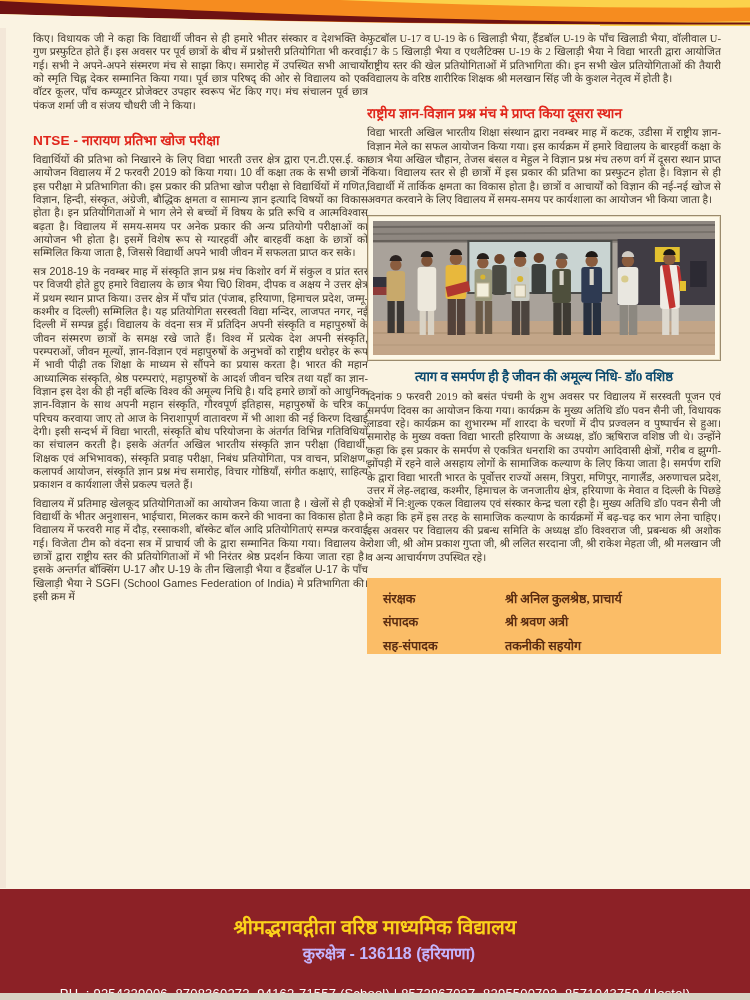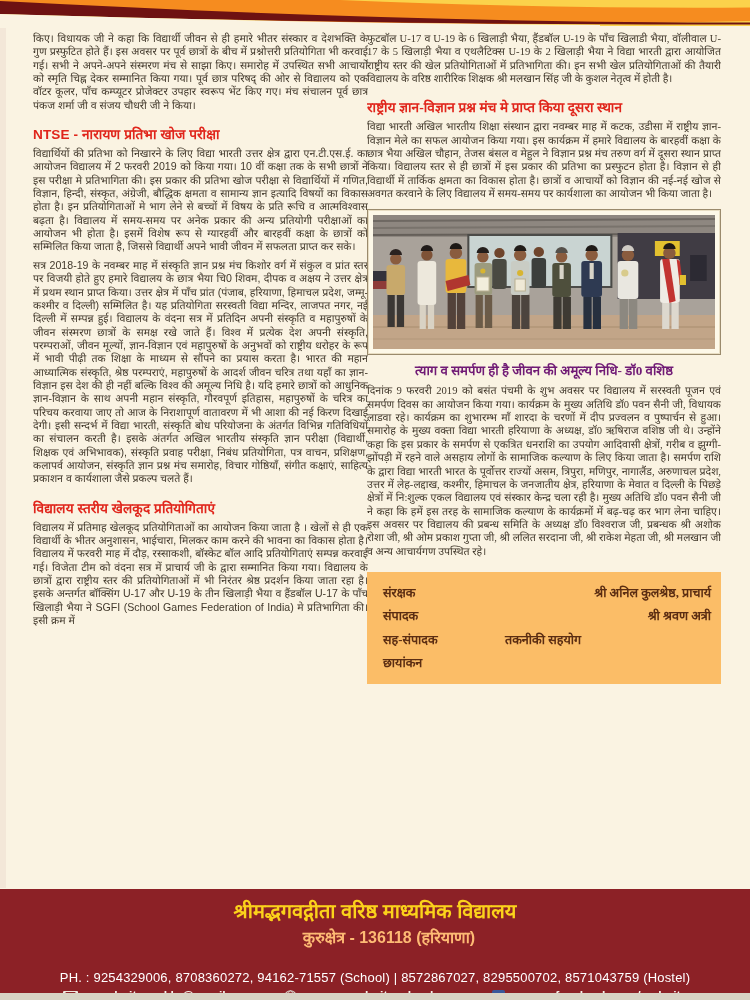--- a/index.html
+++ b/index.html
@@ -15,47 +15,47 @@
   .col { position:absolute; top:32px; }
   .col-left  { left:33px;  width:335px; height:856px; overflow:hidden; }
   .col-right { left:367px; width:354px; height:856px; overflow:hidden;font-family:Liberation Serif, serif; }
 
   .body-text {
     font-size:10.6px; line-height:1.26; color:#41382B;
     text-align:justify; margin-bottom:5px;
   }
   .section-heading {
     color:#E0251B; font-weight:bold; font-size:13.6px;
-    margin:12px 0 4px 0; letter-spacing:.1px;
+    margin:18px 0 4px 0; letter-spacing:.1px;
   }
 
   .photo-frame {
     margin-top:9px; background:#FDF8E8; border:1px solid #9A8A6C;
     padding:5px; box-shadow:0 0 0 1px #E8DDC2 inset;
   }
   .photo-frame svg { display:block; width:100%; height:134px; }
 
   .photo-caption {
-    color:#701a75; font-weight:bold; font-size:13.2px;
+    color:#0c4a6e; font-weight:bold; font-size:13.2px;
     text-align:center; margin:6px 0 5px 0;
   }
 
   .credits-box {
-    margin-top:14px; background:#FBBD67; padding:13px 10px 13px 16px;
+    margin-top:14px; background:#FBBD67; padding:13px 10px 0 16px;
     display:grid; grid-template-columns:122px 1fr; row-gap:7px;
     color:#5B2D12; font-weight:bold; font-size:12.6px; line-height:1.3;
   }
-  .credits-box .val { white-space:pre-line;text-align:right; }
+  .credits-box .val { white-space:pre-line; }
 
   .footer {
     position:absolute; left:0; top:889px; width:750px; height:104px;
     background:#8C2126; text-align:center; color:#FFFFFF;
   }
-  .footer-school { color:#FBD21B; font-weight:bold; font-size:20px; padding-top:8px; }
-  .footer-addr   { color:#fdba74; font-weight:bold; font-size:16px; margin-top:2px;padding-left:28px; }
+  .footer-school { color:#FBD21B; font-weight:bold; font-size:20px; padding-top:24px; }
+  .footer-addr   { color:#c4b5fd; font-weight:bold; font-size:16px; margin-top:2px;padding-left:28px; }
   .footer-phone  { color:#ffffff; font-size:13px; margin-top:22px; letter-spacing:.2px; }
   .footer-links  {
     margin-top:4px; display:flex; justify-content:center; align-items:center;
     gap:30px; font-size:12.2px; font-weight:bold; color:#F7F1EA;
   }
   .footer-links .link { display:inline-flex; align-items:center; gap:19px;text-align:right; }
   .fb-badge {
     display:inline-flex; width:13px; height:13px; border-radius:2px;
     background:#3A579A; color:#fff; font-weight:bold; font-size:11px;
     align-items:center; justify-content:center; font-family:"Liberation Serif",serif;
@@ -77,21 +77,20 @@
   <div class="left-edge"></div>
 
   <div class="col col-left">
     <p class="body-text">किए। विधायक जी ने कहा कि विद्यार्थी जीवन से ही हमारे भीतर संस्कार व देशभक्ति के गुण प्रस्फुटित होते हैं। इस अवसर पर पूर्व छात्रों के बीच में प्रश्नोत्तरी प्रतियोगिता भी करवाई गई। सभी ने अपने-अपने संस्मरण मंच से साझा किए। समारोह में उपस्थित सभी आचार्यों को स्मृति चिह्न देकर सम्मानित किया गया। पूर्व छात्र परिषद् की ओर से विद्यालय को एक वॉटर कूलर, पाँच कम्प्यूटर प्रोजेक्टर उपहार स्वरूप भेंट किए गए। मंच संचालन पूर्व छात्र पंकज शर्मा जी व संजय चौधरी जी ने किया।</p>
 
     <h3 class="section-heading">NTSE - नारायण प्रतिभा खोज परीक्षा</h3>
     <p class="body-text">विद्यार्थियों की प्रतिभा को निखारने के लिए विद्या भारती उत्तर क्षेत्र द्वारा एन.टी.एस.ई. का आयोजन विद्यालय में 2 फरवरी 2019 को किया गया। 10 वीं कक्षा तक के सभी छात्रों ने इस परीक्षा मे प्रतिभागिता की। इस प्रकार की प्रतिभा खोज परीक्षा से विद्यार्थियों में गणित, विज्ञान, हिन्दी, संस्कृत, अंग्रेजी, बौद्धिक क्षमता व सामान्य ज्ञान इत्यादि विषयों का विकास होता है। इन प्रतियोगिताओं मे भाग लेने से बच्चों में विषय के प्रति रूचि व आत्मविश्वास बढ़ता है। विद्यालय में समय-समय पर अनेक प्रकार की अन्य प्रतियोगी परीक्षाओं का आयोजन भी होता है। इसमें विशेष रूप से ग्यारहवीं और बारहवीं कक्षा के छात्रों को सम्मिलित किया जाता है, जिससे विद्यार्थी अपने भावी जीवन में सफलता प्राप्त कर सके।</p>
 
     <p class="body-text">सत्र 2018-19 के नवम्बर माह में संस्कृति ज्ञान प्रश्न मंच किशोर वर्ग में संकुल व प्रांत स्तर पर विजयी होते हुए हमारे विद्यालय के छात्र भैया चि0 शिवम, दीपक व अक्षय ने उत्तर क्षेत्र में प्रथम स्थान प्राप्त किया। उत्तर क्षेत्र में पाँच प्रांत (पंजाब, हरियाणा, हिमाचल प्रदेश, जम्मू-कश्मीर व दिल्ली) सम्मिलित है। यह प्रतियोगिता सरस्वती विद्या मन्दिर, लाजपत नगर, नई दिल्ली में सम्पन्न हुई। विद्यालय के वंदना सत्र में प्रतिदिन अपनी संस्कृति व महापुरुषों के जीवन संस्मरण छात्रों के समक्ष रखे जाते हैं। विश्व में प्रत्येक देश अपनी संस्कृति, परम्पराओं, जीवन मूल्यों, ज्ञान-विज्ञान एवं महापुरुषों के अनुभवों को राष्ट्रीय धरोहर के रूप में भावी पीढ़ी तक शिक्षा के माध्यम से सौंपने का प्रयास करता है। भारत की महान आध्यात्मिक संस्कृति, श्रेष्ठ परम्पराएं, महापुरुषों के आदर्श जीवन चरित्र तथा यहाँ का ज्ञान-विज्ञान इस देश की ही नहीं बल्कि विश्व की अमूल्य निधि है। यदि हमारे छात्रों को आधुनिक ज्ञान-विज्ञान के साथ अपनी महान संस्कृति, गौरवपूर्ण इतिहास, महापुरुषों के चरित्र का परिचय करवाया जाए तो आज के निराशापूर्ण वातावरण में भी आशा की नई किरण दिखाई देगी। इसी सन्दर्भ में विद्या भारती, संस्कृति बोध परियोजना के अंतर्गत विभिन्न गतिविधियों का संचालन करती है। इसके अंतर्गत अखिल भारतीय संस्कृति ज्ञान परीक्षा (विद्यार्थी, शिक्षक एवं अभिभावक), संस्कृति प्रवाह परीक्षा, निबंध प्रतियोगिता, पत्र वाचन, प्रशिक्षण, कलापर्व आयोजन, संस्कृति ज्ञान प्रश्न मंच समारोह, विचार गोष्ठियाँ, संगीत कक्षाएं, साहित्य प्रकाशन व कार्यशाला जैसे प्रकल्प चलते हैं।</p>
 
-    <h3 class="section-heading">विद्यालय स्तरीय खेलकूद प्रतियोगिताएं</h3>
     <p class="body-text">विद्यालय में प्रतिमाह खेलकूद प्रतियोगिताओं का आयोजन किया जाता है । खेलों से ही एक विद्यार्थी के भीतर अनुशासन, भाईचारा, मिलकर काम करने की भावना का विकास होता है। विद्यालय में फरवरी माह में दौड़, रस्साकशी, बॉस्केट बॉल आदि प्रतियोगिताएं सम्पन्न करवाई गई। विजेता टीम को वंदना सत्र में प्राचार्य जी के द्वारा सम्मानित किया गया। विद्यालय के छात्रों द्वारा राष्ट्रीय स्तर की प्रतियोगिताओं में भी निरंतर श्रेष्ठ प्रदर्शन किया जाता रहा है। इसके अन्तर्गत बॉक्सिंग U-17 और U-19 के तीन खिलाड़ी भैया व हैंडबॉल U-17 के पाँच खिलाड़ी भैया ने SGFI (School Games Federation of India) मे प्रतिभागिता की। इसी क्रम में</p>
   </div>
 
   <div class="col col-right">
     <p class="body-text">फुटबॉल U-17 व U-19 के 6 खिलाड़ी भैया, हैंडबॉल U-19 के पाँच खिलाडी भैया, वॉलीवाल U-17 के 5 खिलाड़ी भैया व एथलैटिक्स U-19 के 2 खिलाड़ी भैया ने विद्या भारती द्वारा आयोजित राष्ट्रीय स्तर की खेल प्रतियोगिताओं में प्रतिभागिता की। इन सभी खेल प्रतियोगिताओं की तैयारी विद्यालय के वरिष्ठ शारीरिक शिक्षक श्री मलखान सिंह जी के कुशल नेतृत्व में होती है।</p>
 
     <h3 class="section-heading">राष्ट्रीय ज्ञान-विज्ञान प्रश्न मंच मे प्राप्त किया दूसरा स्थान</h3>
     <p class="body-text">विद्या भारती अखिल भारतीय शिक्षा संस्थान द्वारा नवम्बर माह में कटक, उडीसा में राष्ट्रीय ज्ञान-विज्ञान मेले का सफल आयोजन किया गया। इस कार्यक्रम में हमारे विद्यालय के बारहवीं कक्षा के छात्र भैया अखिल चौहान, तेजस बंसल व मेहुल ने विज्ञान प्रश्न मंच तरुण वर्ग में दूसरा स्थान प्राप्त किया। विद्यालय स्तर से ही छात्रों में इस प्रकार की प्रतिभा का प्रस्फुटन होता है। विज्ञान से ही विद्यार्थी में तार्किक क्षमता का विकास होता है। छात्रों व आचार्यों को विज्ञान की नई-नई खोज से अवगत करवाने के लिए विद्यालय में समय-समय पर कार्यशाला का आयोजन भी किया जाता है।</p>
 
     <div class="photo-frame">
@@ -210,21 +209,20 @@
 
     <p class="body-text">दिनांक 9 फरवरी 2019 को बसंत पंचमी के शुभ अवसर पर विद्यालय में सरस्वती पूजन एवं समर्पण दिवस का आयोजन किया गया। कार्यक्रम के मुख्य अतिथि डॉ0 पवन सैनी जी, विधायक लाडवा रहे। कार्यक्रम का शुभारम्भ माँ शारदा के चरणों में दीप प्रज्वलन व पुष्पार्चन से हुआ। समारोह के मुख्य वक्ता विद्या भारती हरियाणा के अध्यक्ष, डॉ0 ऋषिराज वशिष्ठ जी थे। उन्होंने कहा कि इस प्रकार के समर्पण से एकत्रित धनराशि का उपयोग आदिवासी क्षेत्रों, गरीब व झुग्गी-झोंपड़ी में रहने वाले असहाय लोगों के सामाजिक कल्याण के लिए किया जाता है। समर्पण राशि के द्वारा विद्या भारती भारत के पूर्वोत्तर राज्यों असम, त्रिपुरा, मणिपुर, नागालैंड, अरुणाचल प्रदेश, उत्तर में लेह-लद्दाख, कश्मीर, हिमाचल के जनजातीय क्षेत्र, हरियाणा के मेवात व दिल्ली के पिछड़े क्षेत्रों में नि:शुल्क एकल विद्यालय एवं संस्कार केन्द्र चला रही है। मुख्य अतिथि डॉ0 पवन सैनी जी ने कहा कि हमें इस तरह के सामाजिक कल्याण के कार्यक्रमों में बढ़-चढ़ कर भाग लेना चाहिए। इस अवसर पर विद्यालय की प्रबन्ध समिति के अध्यक्ष डॉ0 विश्वराज जी, प्रबन्धक श्री अशोक रोशा जी, श्री ओम प्रकाश गुप्ता जी, श्री ललित सरदाना जी, श्री राकेश मेहता जी, श्री मलखान जी व अन्य आचार्यगण उपस्थित रहे।</p>
 
     <div class="credits-box">
       <div>संरक्षक</div>
       <div class="val">श्री अनिल कुलश्रेष्ठ, प्राचार्य</div>
       <div>संपादक</div>
       <div class="val">श्री श्रवण अत्री</div>
       <div>सह-संपादक</div>
       <div>तकनीकी सहयोग</div>
-      <div>छायांकन</div>
     </div>
   </div>
 
   <div class="footer">
     <div class="footer-school">श्रीमद्भगवद्गीता वरिष्ठ माध्यमिक विद्यालय</div>
     <div class="footer-addr">कुरुक्षेत्र - 136118 (हरियाणा)</div>
     <div class="footer-phone">PH. :  9254329006, 8708360272, 94162-71557 (School)  |  8572867027, 8295500702, 8571043759 (Hostel)</div>
     <div class="footer-links">
       <span class="link">
         <svg width="15" height="11" viewBox="0 0 15 11" aria-hidden="true">

